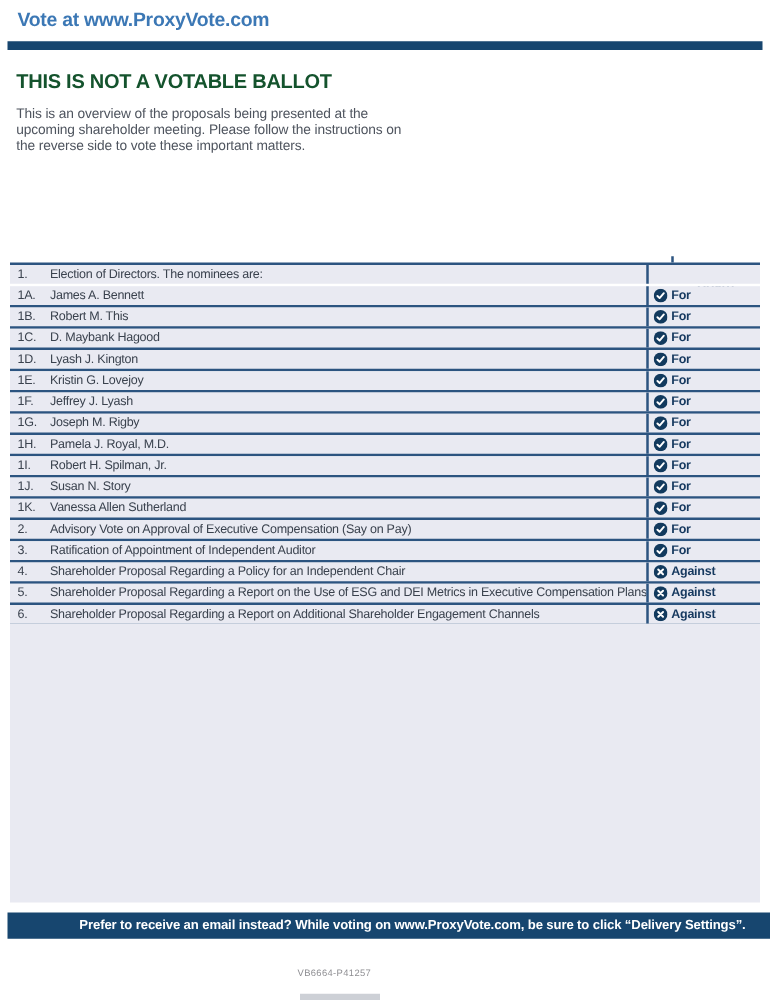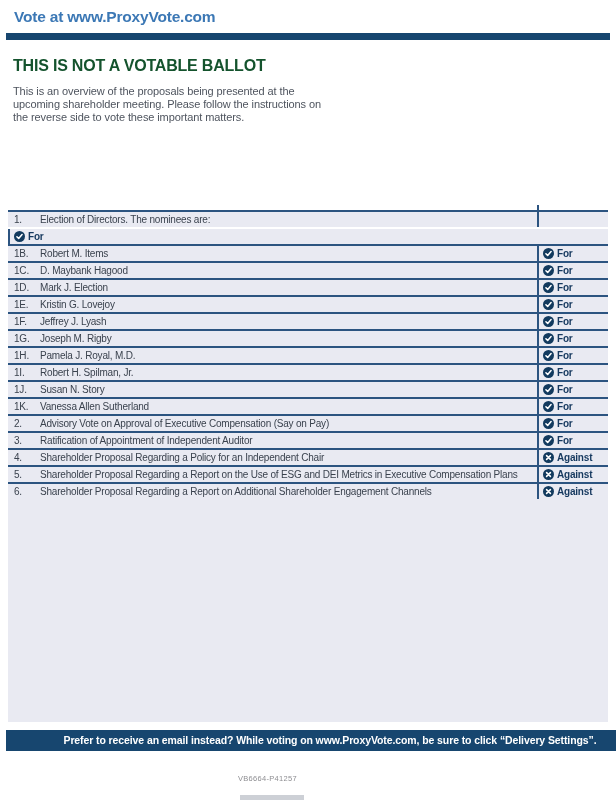--- a/index.html
+++ b/index.html
@@ -49,21 +49,21 @@
   .row {
     display:flex; height:15px; background:#e9eaf2;
     border-bottom:2px solid #2c5480;
     font-size:10px; line-height:15px; color:#3a424e; letter-spacing:-0.2px;
   }
   .row.group-head { border-bottom:2px solid #ffffff; }
   .cell-item { flex:1; display:flex; min-width:0; }
   .num { width:26px; padding-left:6px; flex:0 0 auto; }
   .txt { flex:1; white-space:nowrap; overflow:hidden; }
   .cell-rec {
-    width:71px; flex:0 0 auto; box-sizing:border-box;
+    width:91px; flex:0 0 auto; box-sizing:border-box;
     border-left:2px solid #2c5480;
     display:flex; align-items:center; gap:3px; padding-left:4px;
   }
   .icon-slot { display:inline-flex; align-items:center; }
   .icon-slot svg { display:block; }
   .rec-label { font-weight:bold; color:#16395f; font-size:10px; letter-spacing:-0.2px; }
 
   
   .gray-region {
     position:absolute; left:8px; top:499px; width:600px; height:223px;
@@ -108,34 +108,38 @@
     <div class="cell-item">
       <span class="num">1.</span>
       <span class="txt">Election of Directors. The nominees are:</span>
     </div>
     <div class="cell-rec">
       <span class="icon-slot"></span>
       <span class="rec-label"></span>
     </div>
   </div>
       <div class="row">
+    <div class="cell-item">
+      <span class="num">1A.</span>
+      <span class="txt">James A. Bennett</span>
+    </div>
     <div class="cell-rec">
       <span class="icon-slot">
             <svg width="11" height="11" viewBox="0 0 12 12">
     <circle cx="6" cy="6" r="6" fill="#123a5e"></circle>
     <path d="M3.2 6.3 L5.1 8.1 L8.8 3.9" stroke="#ffffff" stroke-width="1.7" fill="none" stroke-linecap="round" stroke-linejoin="round"></path>
   </svg>
           </span>
       <span class="rec-label">For</span>
     </div>
   </div>
       <div class="row">
     <div class="cell-item">
       <span class="num">1B.</span>
-      <span class="txt">Robert M. Items</span>
+      <span class="txt">Robert M. This</span>
     </div>
     <div class="cell-rec">
       <span class="icon-slot">
             <svg width="11" height="11" viewBox="0 0 12 12">
     <circle cx="6" cy="6" r="6" fill="#123a5e"></circle>
     <path d="M3.2 6.3 L5.1 8.1 L8.8 3.9" stroke="#ffffff" stroke-width="1.7" fill="none" stroke-linecap="round" stroke-linejoin="round"></path>
   </svg>
           </span>
       <span class="rec-label">For</span>
     </div>
@@ -151,21 +155,21 @@
     <circle cx="6" cy="6" r="6" fill="#123a5e"></circle>
     <path d="M3.2 6.3 L5.1 8.1 L8.8 3.9" stroke="#ffffff" stroke-width="1.7" fill="none" stroke-linecap="round" stroke-linejoin="round"></path>
   </svg>
           </span>
       <span class="rec-label">For</span>
     </div>
   </div>
       <div class="row">
     <div class="cell-item">
       <span class="num">1D.</span>
-      <span class="txt">Mark J. Election</span>
+      <span class="txt">Lyash J. Kington</span>
     </div>
     <div class="cell-rec">
       <span class="icon-slot">
             <svg width="11" height="11" viewBox="0 0 12 12">
     <circle cx="6" cy="6" r="6" fill="#123a5e"></circle>
     <path d="M3.2 6.3 L5.1 8.1 L8.8 3.9" stroke="#ffffff" stroke-width="1.7" fill="none" stroke-linecap="round" stroke-linejoin="round"></path>
   </svg>
           </span>
       <span class="rec-label">For</span>
     </div>

